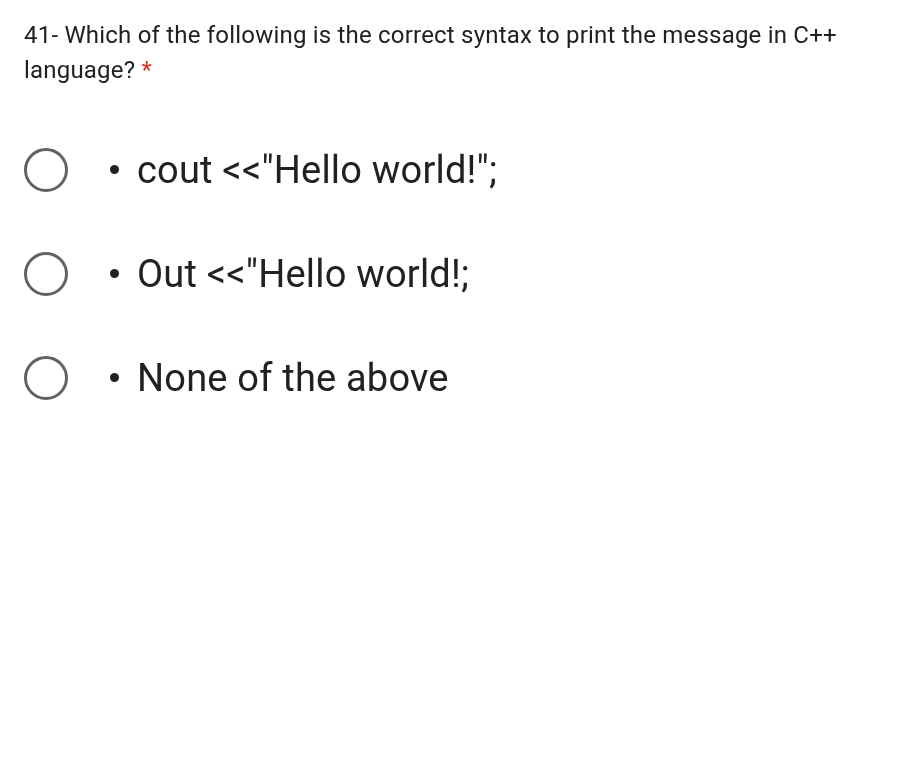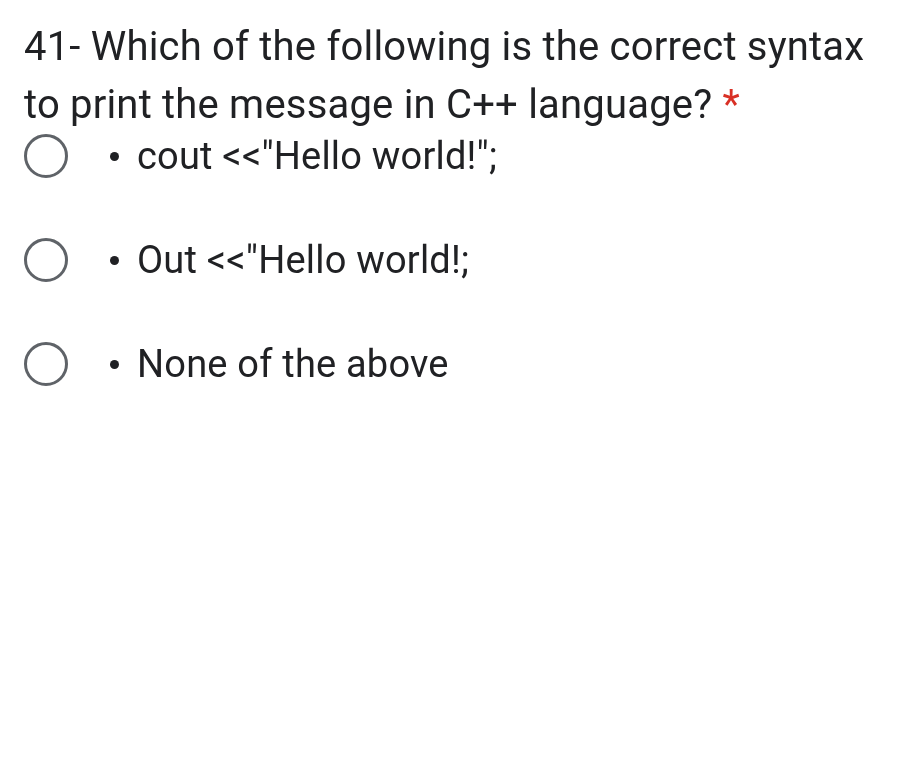--- a/index.html
+++ b/index.html
@@ -9,24 +9,25 @@
     height: 765px;
     background: #ffffff;
     font-family: -apple-system, BlinkMacSystemFont, "Segoe UI", Roboto, Arial, sans-serif;
     color: #202124;
     overflow: hidden;
   }
   .container {
     padding: 18px 20px 0 24px;
   }
   .question {
-    font-size: 40px;
+    font-size: 24px;
     line-height: 1.45;
     letter-spacing: 0.2px;
     color: #202124;
+    margin-bottom: 60px;
   }
   .asterisk {
     color: #d93025;
   }
   .option {
     display: flex;
     align-items: center;
     margin-bottom: 60px;
   }
   .radio {

